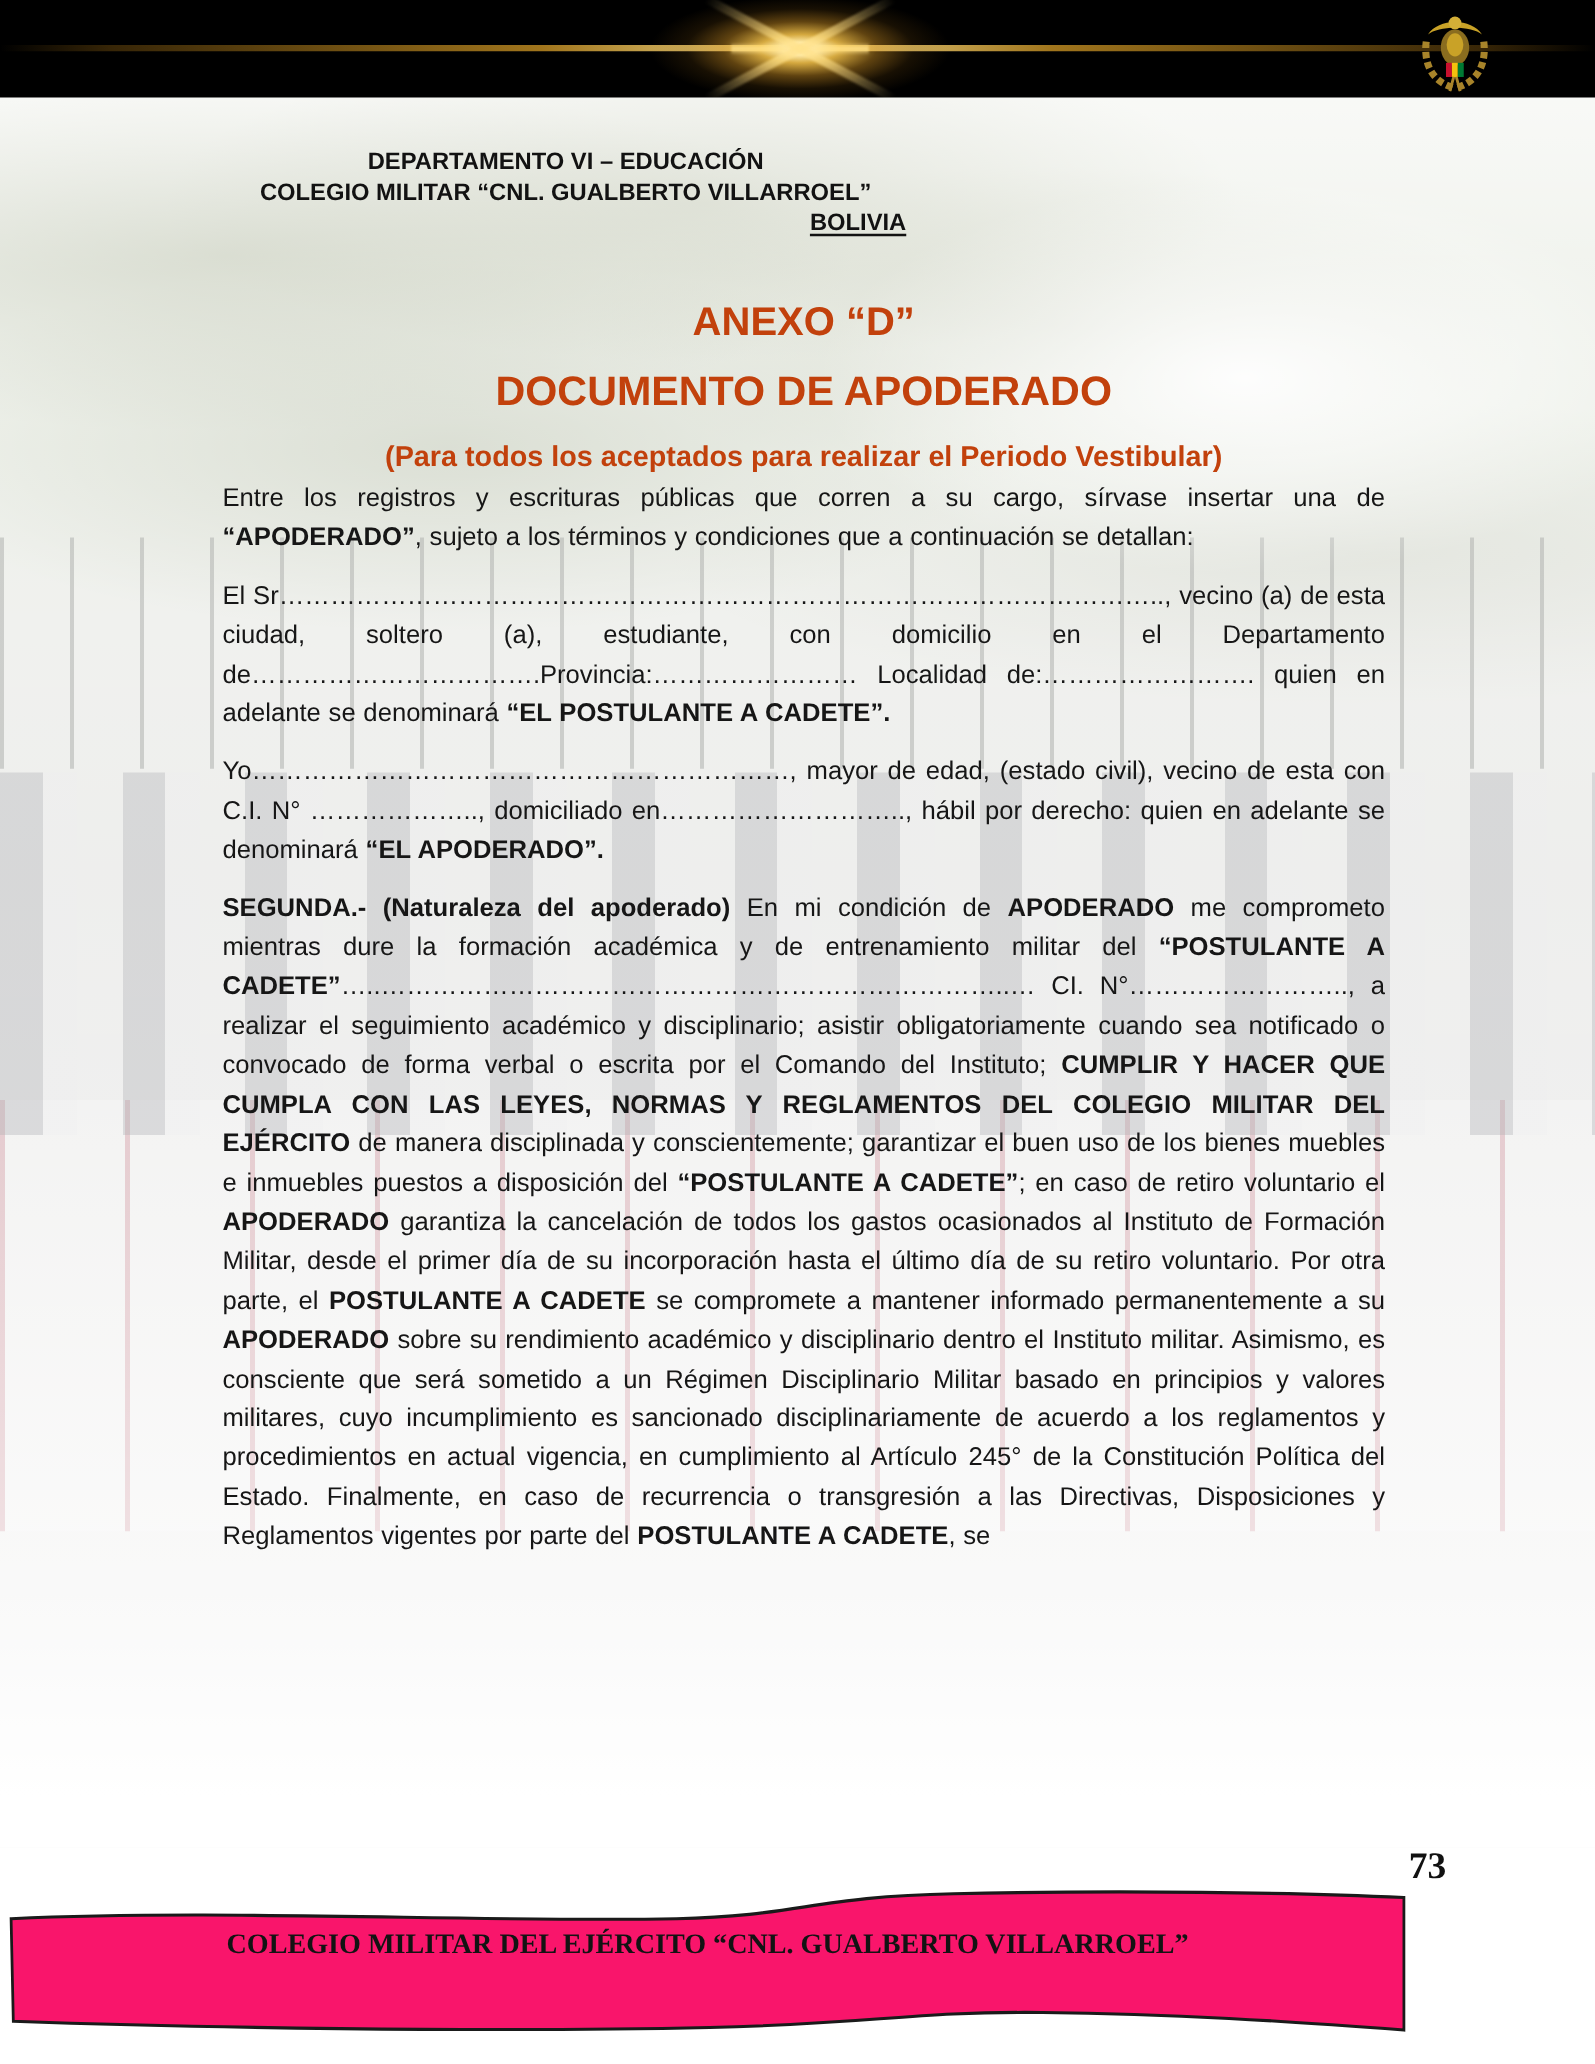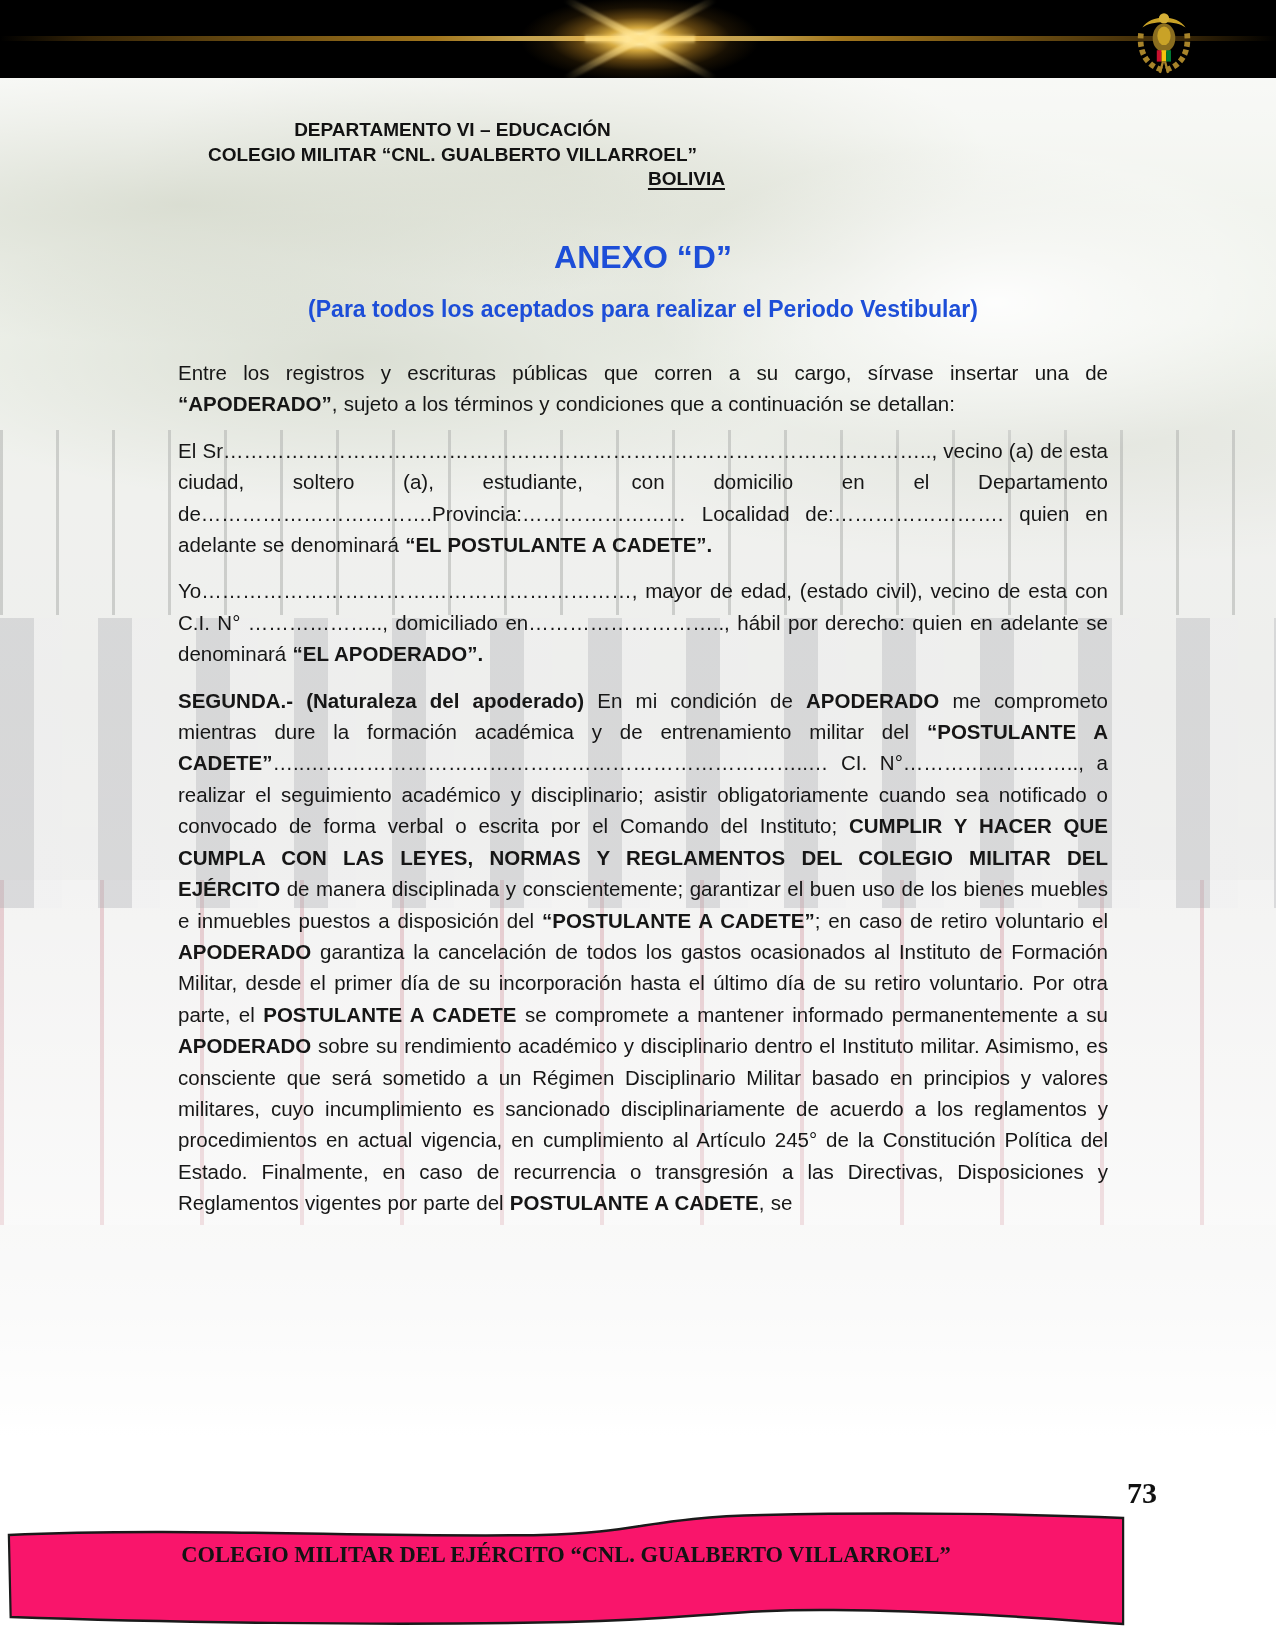--- a/index.html
+++ b/index.html
@@ -66,24 +66,24 @@
   .ray.v{width:10px;height:110px;transform:translate(-50%,-50%) rotate(90deg);}
   .ray.d1{width:170px;height:7px;transform:translate(-50%,-50%) rotate(28deg);}
   .ray.d2{width:170px;height:7px;transform:translate(-50%,-50%) rotate(-28deg);}
   .emblem{position:absolute;right:76px;top:6px;width:72px;height:70px;}
   
   .letterhead{position:absolute;left:180px;top:118px;width:545px;text-align:center;
     font-weight:bold;font-size:19px;line-height:24.5px;color:#121212;}
   .letterhead .u{text-decoration:underline;text-decoration-thickness:2px;text-underline-offset:3px;text-align:right;}
   
   .doc{position:absolute;left:178px;top:238px;width:930px;}
-  .doc h1,.doc h2,.doc h3,.doc h4{margin:0;text-align:center;font-weight:bold;color:#1d4ed8;}
+  .doc h1,.doc h2,.doc h3,.doc h4{margin:0;text-align:center;font-weight:bold;color:#c2410c;}
   .doc h1{font-size:32px;line-height:38px;margin-bottom:18px;}
   .doc h2{font-size:33px;line-height:38px;margin-bottom:18px;}
-  .doc h3{font-size:23px;line-height:30px;margin-bottom:33px;}
+  .doc h3{font-size:23px;line-height:30px;margin-bottom:3px;}
   .doc h4{font-size:23px;line-height:30px;margin-bottom:20px;}
   .paras p{margin:0 0 15px;font-size:20.5px;line-height:31.4px;text-align:justify;
     color:#161616;word-spacing:.5px;}
   .paras p b{font-weight:bold;}
   
   .pageno{position:absolute;right:119px;top:1476px;font-family:"Liberation Serif",serif;
     font-weight:bold;font-size:30px;color:#111;}
   .ribbon{position:absolute;left:0;top:1505px;width:1132px;height:140px;}
   .ribbon svg{position:absolute;left:0;top:0;width:100%;height:100%;}
   .ribbon-text{position:absolute;left:0;top:34px;width:100%;text-align:center;
@@ -119,20 +119,21 @@
 </svg>
 
 <div class="letterhead">
   <div>DEPARTAMENTO VI – EDUCACIÓN</div>
   <div>COLEGIO MILITAR “CNL. GUALBERTO VILLARROEL”</div>
   <div class="u">BOLIVIA</div>
 </div>
 
 <main class="doc">
   <h1>ANEXO “D”</h1>
+  <h2>DOCUMENTO DE APODERADO</h2>
   <h3>(Para todos los aceptados para realizar el Periodo Vestibular)</h3>
   <div class="paras">
       <p><span>Entre los registros y escrituras públicas que corren a su cargo, sírvase insertar una de </span><b>“APODERADO”</b><span>, sujeto a los términos y condiciones que a continuación se detallan:</span></p>
       <p><span>El Sr………………………………………………………………………………………….., vecino (a) de esta ciudad, soltero (a), estudiante, con domicilio en el Departamento de…………………………….Provincia:…………………… Localidad de:……………………. quien en adelante se denominará </span><b>“EL POSTULANTE A CADETE”.</b></p>
       <p><span>Yo………………………………………………………, mayor de edad, (estado civil), vecino de esta con C.I. N° ……………….., domiciliado en……………………….., hábil por derecho: quien en adelante se denominará </span><b>“EL APODERADO”.</b></p>
       <p><b>SEGUNDA.- (Naturaleza del apoderado) </b><span>En mi condición de </span><b>APODERADO</b><span> me comprometo mientras dure la formación académica y de entrenamiento militar del </span><b>“POSTULANTE A CADETE”</b><span>…..………………………………………………………………..… CI. N°…………………….., a realizar el seguimiento académico y disciplinario; asistir obligatoriamente cuando sea notificado o convocado de forma verbal o escrita por el Comando del Instituto; </span><b>CUMPLIR Y HACER QUE CUMPLA CON LAS LEYES, NORMAS Y REGLAMENTOS DEL COLEGIO MILITAR DEL EJÉRCITO</b><span> de manera disciplinada y conscientemente; garantizar el buen uso de los bienes muebles e inmuebles puestos a disposición del </span><b>“POSTULANTE A CADETE”</b><span>; en caso de retiro voluntario el </span><b>APODERADO</b><span> garantiza la cancelación de todos los gastos ocasionados al Instituto de Formación Militar, desde el primer día de su incorporación hasta el último día de su retiro voluntario. Por otra parte, el </span><b>POSTULANTE A CADETE</b><span> se compromete a mantener informado permanentemente a su </span><b>APODERADO</b><span> sobre su rendimiento académico y disciplinario dentro el Instituto militar. Asimismo, es consciente que será sometido a un Régimen Disciplinario Militar basado en principios y valores militares, cuyo incumplimiento es sancionado disciplinariamente de acuerdo a los reglamentos y procedimientos en actual vigencia, en cumplimiento al Artículo 245° de la Constitución Política del Estado. Finalmente, en caso de recurrencia o transgresión a las Directivas, Disposiciones y Reglamentos vigentes por parte del </span><b>POSTULANTE A CADETE</b><span>, se</span></p>
     </div>
 </main>
 
 <div class="pageno">73</div>

